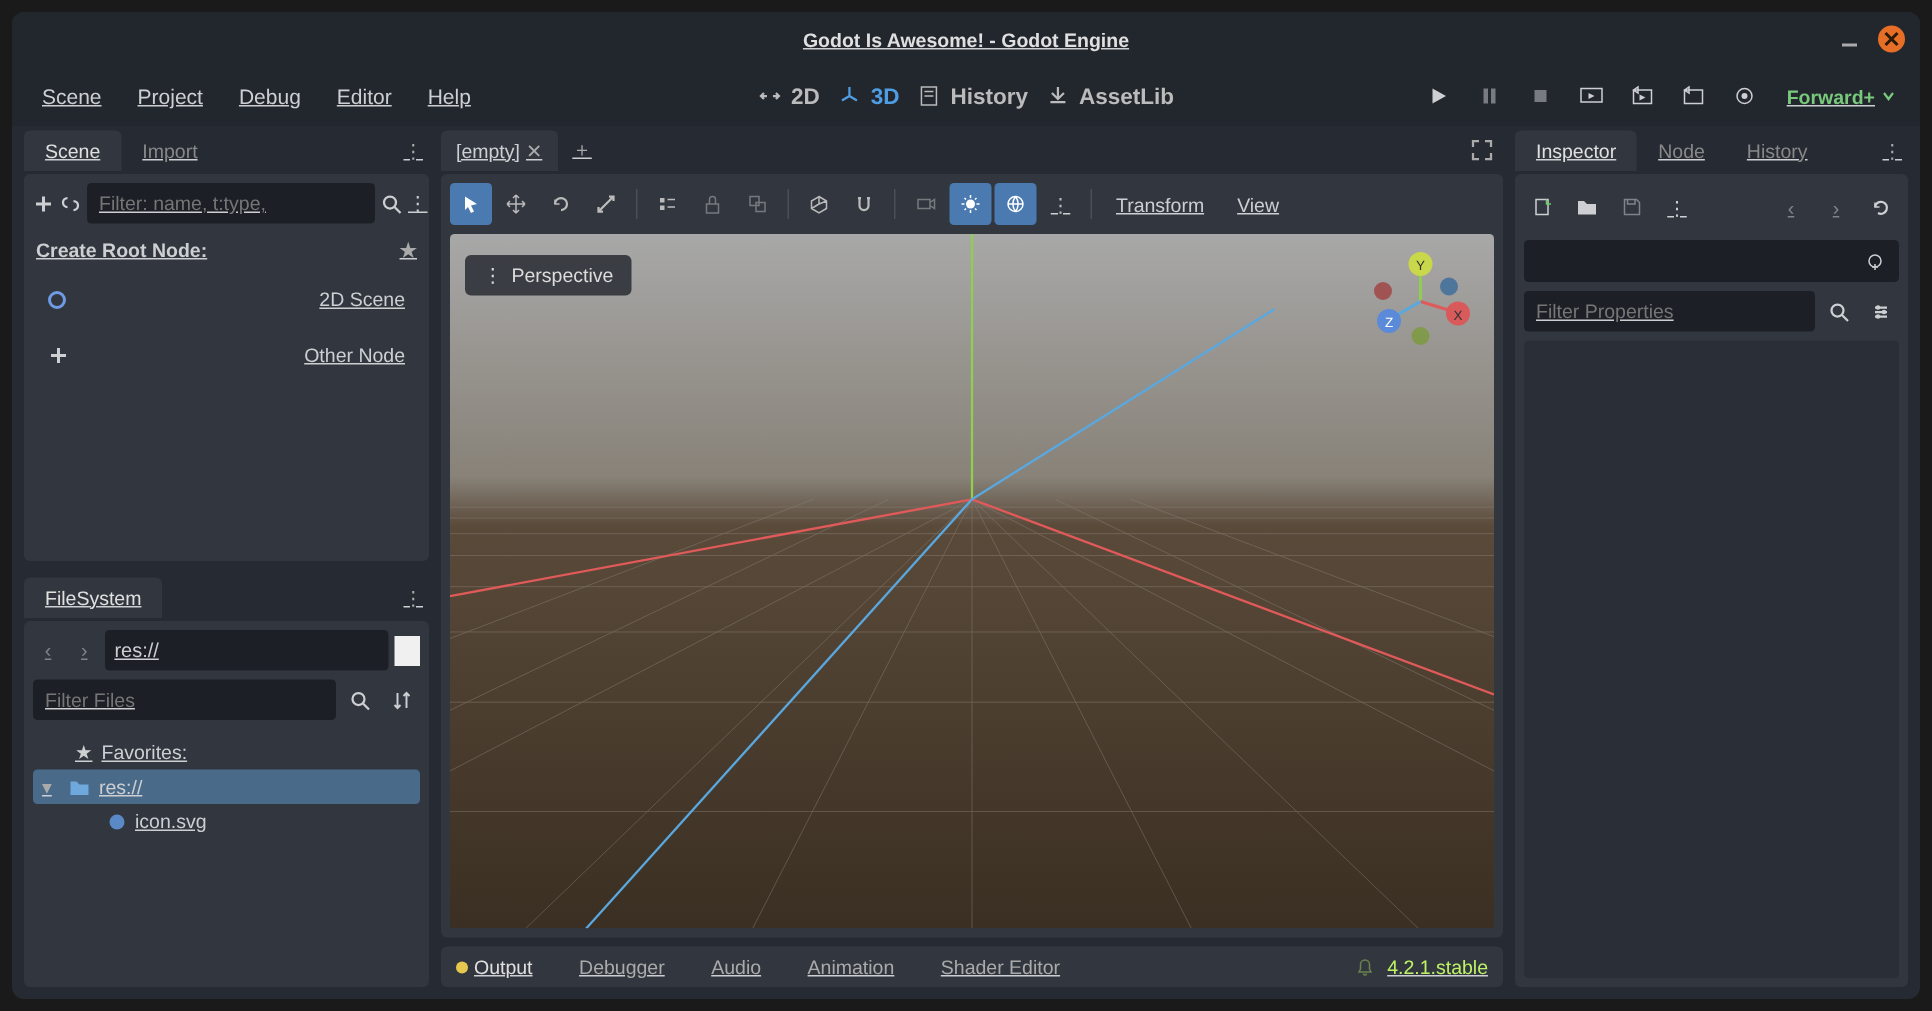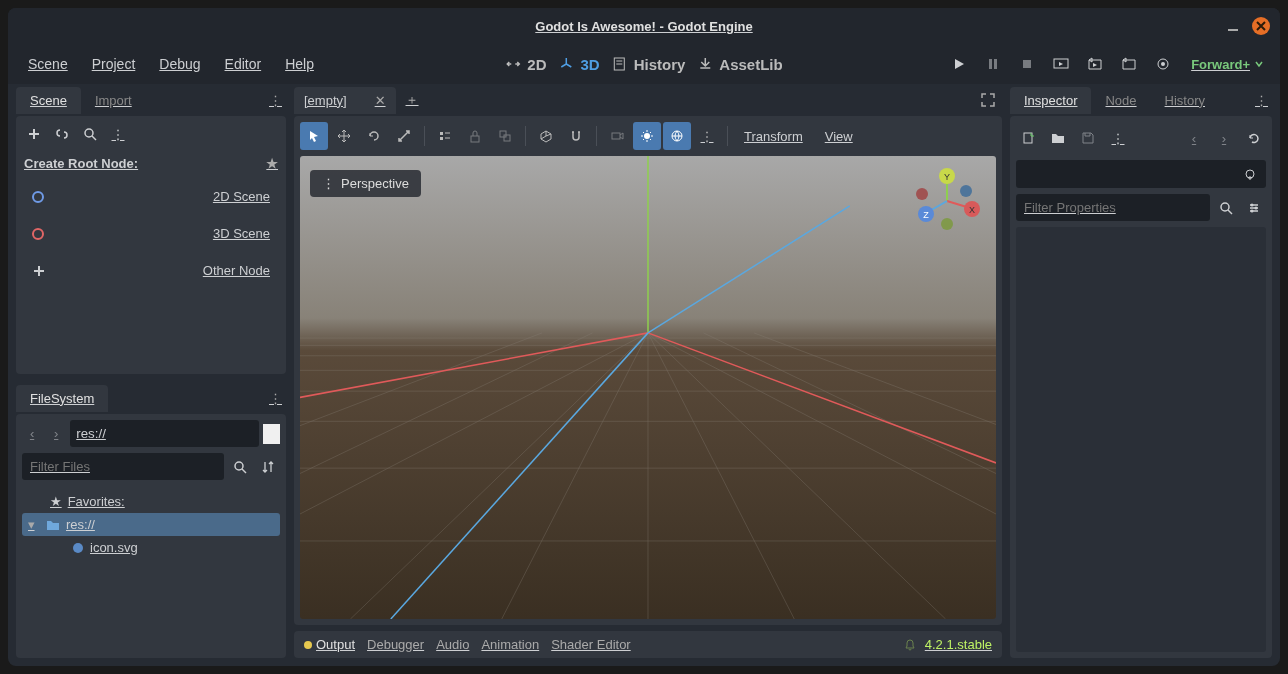--- a/index.html
+++ b/index.html
@@ -40,34 +40,34 @@
 .fs-path { display: flex; align-items: center; gap: 4px; }
 .fs-path input { flex: 1; background: #1c2026; border: none; padding: 6px; color: #cdcfd2; border-radius: 3px; }
 .color-sw { width: 20px; height: 20px; background: #f0f0f0; }
 .tree { font-size: 13px; padding: 4px 0; }
 .tree-row { display: flex; align-items: center; gap: 6px; padding: 4px 6px; cursor: pointer; border-radius: 3px; }
 .tree-row.sel { background: #4a6a8a; }
 .tree-indent { width: 16px; }
 .folder-ico { color: #6fa8dc; }
 .file-ico { color: #6fa8dc; }
 .center-tabs { display: flex; align-items: center; height: 32px; }
-.doc-tab { background: #32373f; padding: 6px 10px; border-radius: 4px 4px 0 0; display: flex; align-items: flex-start; gap: 24px; }
+.doc-tab { background: #32373f; padding: 6px 10px; border-radius: 4px 4px 0 0; display: flex; align-items: flex-start; gap: 0; }
 .add-tab { padding: 6px 10px; cursor: pointer; color: #aaa; }
 .expand-ico { margin-left: auto; padding: 6px; cursor: pointer; color: #aaa; }
 .viewport-wrap { flex: 1; background: #32373f; border-radius: 4px; padding: 6px; display: flex; flex-direction: column; min-height: 0; }
 .vp-toolbar { display: flex; align-items: center; gap: 2px; padding-bottom: 6px; flex-wrap: nowrap; }
 .vp-btn { width: 28px; height: 28px; display: flex; align-items: center; justify-content: center; cursor: pointer; color: #bbb; border-radius: 3px; }
 .vp-btn.active { background: #4a7ab0; color: #fff; }
 .vp-sep { width: 1px; height: 20px; background: #4a4f57; margin: 0 4px; }
 .vp-text-btn { padding: 4px 10px; cursor: pointer; color: #cdcfd2; }
 .viewport { flex: 1; position: relative; overflow: hidden; border-radius: 3px; }
 .viewport svg { width: 100%; height: 100%; display: block; }
 .persp-badge { position: absolute; top: 14px; left: 10px; background: rgba(40,44,50,0.85); padding: 6px 12px; border-radius: 4px; display: flex; align-items: center; gap: 6px; color: #ddd; }
 .gizmo { position: absolute; top: 10px; right: 14px; width: 70px; height: 70px; }
-.bottom-bar { display: flex; align-items: flex-start; padding: 6px 10px; gap: 12px; background: #32373f; margin-top: 6px; border-radius: 4px; }
+.bottom-bar { display: flex; align-items: flex-start; padding: 6px 10px; gap: 31px; background: #32373f; margin-top: 6px; border-radius: 4px; }
 .bottom-tab { cursor: pointer; color: #aaa; }
 .bottom-tab.active { color: #e0e0e0; }
 .out-dot { width: 8px; height: 8px; background: #e6c84f; border-radius: 50%; display: inline-block; margin-right: 4px; }
 .version { margin-left: auto; color: #bef264; display: flex; align-items: center; gap: 8px; }
 .insp-toolbar { display: flex; gap: 6px; align-items: center; padding: 4px 0; }
 .insp-toolbar .spacer { flex: 1; }
 svg { display: block; }
 .disabled { opacity: 0.5; }
 </style>
 </head>
@@ -188,39 +188,36 @@
             <div class="icon-btn">
                 <svg width="14" height="14" viewBox="0 0 14 14">
                   <path d="M7 2 V12 M2 7 H12" stroke="currentColor" stroke-width="2"></path>
                 </svg>
               </div>
             <div class="icon-btn">
                 <svg width="14" height="14" viewBox="0 0 14 14">
                   <path d="M5 3 A3 3 0 0 0 5 9 M9 5 A3 3 0 0 1 9 11" stroke="currentColor" fill="none" stroke-width="1.5"></path>
                 </svg>
               </div>
+            <input class="search-input" placeholder="Filter: name, t:type," style="">
             <div class="icon-btn">
                 <svg width="14" height="14" viewBox="0 0 14 14">
                   <circle cx="6" cy="6" r="4" stroke="currentColor" fill="none" stroke-width="1.5"></circle>
                   <path d="M9 9 L13 13" stroke="currentColor" stroke-width="1.5"></path>
                 </svg>
               </div>
             <div class="icon-btn">⋮</div>
           </div>
           <div class="row-label">
             <span>Create Root Node:</span>
             <span style="color:#aaa;">★</span>
           </div>
           <div class="node-btn">
             <span class="dot" style="border-color:#6f9ae6;"></span>
             <span class="lbl">2D Scene</span>
-          </div>
-          <div class="node-btn">
-            <span class="dot" style="border-color:#e06666;"></span>
-            <span class="lbl">3D Scene</span>
           </div>
           <div class="node-btn">
             <svg class="plus-sm" viewBox="0 0 14 14">
                 <path d="M7 2 V12 M2 7 H12" stroke="currentColor" stroke-width="2"></path>
               </svg>
             <span class="lbl">Other Node</span>
           </div>
         </div>
       </div>
 

